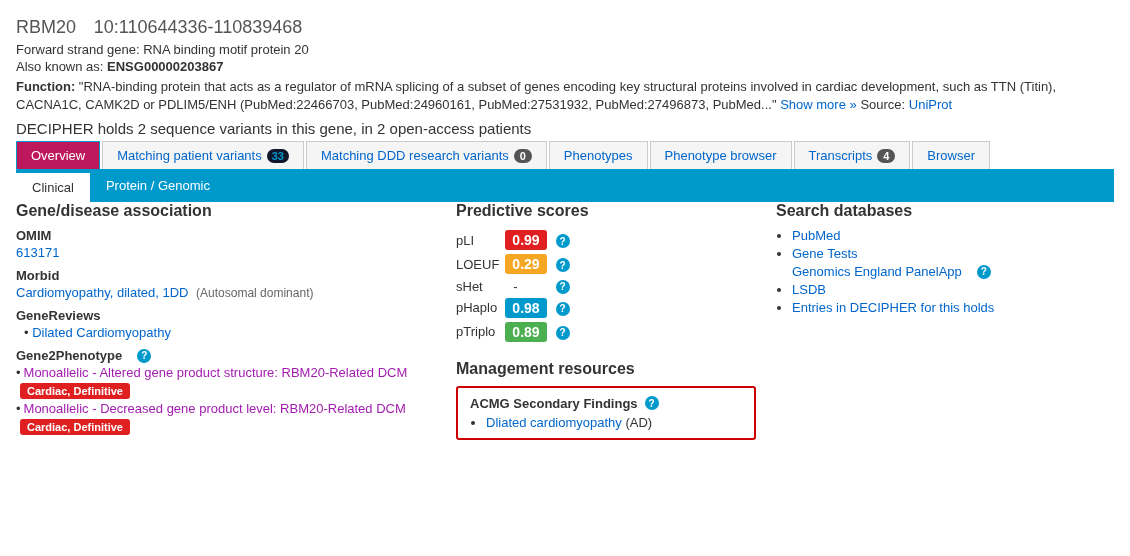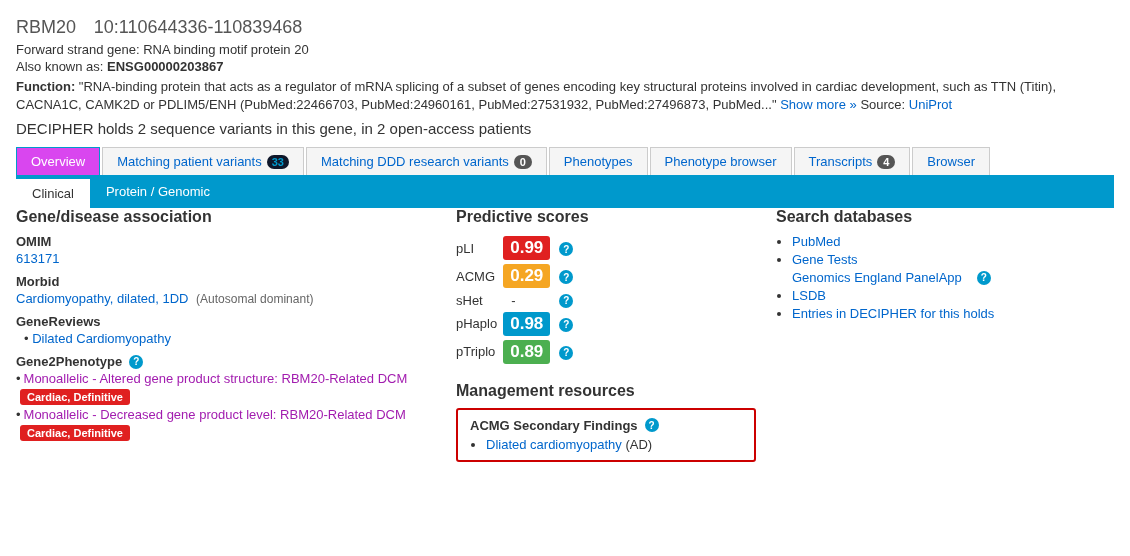--- a/index.html
+++ b/index.html
@@ -48,21 +48,21 @@
     .gene-function strong {
       font-weight: bold;
     }
     .gene-function a {
       color: #0066cc;
       text-decoration: none;
     }
     .decipher-info {
       font-size: 15px;
       color: #333;
-      margin-bottom: 10px;
+      margin-bottom: 4px;
     }
     
     .tabs-bar {
       display: flex;
       align-items: center;
       border-bottom: 2px solid #0099cc;
       margin-bottom: 0;
     }
     .tab {
       padding: 6px 14px;
@@ -71,21 +71,21 @@
       border: 1px solid #ccc;
       border-bottom: none;
       background: #f5f5f5;
       color: #0066cc;
       margin-right: 2px;
       display: flex;
       align-items: center;
       gap: 5px;
     }
     .tab.active {
-      background: #d946ef;
+      background: #be185d;
       color: #fff;
       border-color: #0099cc;
     }
     .tab .badge {
       display: inline-block;
       background: #0f172a;
       color: #0099cc;
       border-radius: 10px;
       padding: 1px 5px;
       font-size: 11px;
@@ -158,21 +158,21 @@
     .scores-table td {
       padding: 2px 6px 2px 0;
       font-size: 13px;
       vertical-align: middle;
     }
     .score-badge {
       display: inline-block;
       padding: 2px 7px;
       border-radius: 3px;
       font-weight: bold;
-      font-size: 17px;
+      font-size: 14px;
       min-width: 34px;
       text-align: center;
     }
     .score-red { background: #e02020; color: #fff; }
     .score-orange { background: #f5a623; color: #fff; }
     .score-green { background: #4caf50; color: #fff; }
     .score-blue { background: #0099cc; color: #fff; }
     .info-circle {
       display: inline-flex;
       align-items: center;
@@ -306,21 +306,21 @@
       <div>
         <a href="#" class="link-blue">Cardiomyopathy, dilated, 1DD</a>
         <span class="muted-text" style="margin-left:4px;">(Autosomal dominant)</span>
       </div>
 
       <div class="label-bold">GeneReviews</div>
       <div style="padding-left:8px;">
         • <a href="#" class="link-blue">Dilated Cardiomyopathy</a>
       </div>
 
-      <div class="label-bold" style="display:flex;align-items:center;gap:4px;">
+      <div class="label-bold" style="display:flex;align-items:center;gap:12px;">
         <span>Gene2Phenotype</span>
         <span class="info-circle">?</span>
       </div>
       <div>
         <div class="g2p-row">
           <span>•</span>
           <a href="#">Monoallelic - Altered gene product structure: RBM20-Related DCM</a>
           <span class="g2p-badge g2p-cardiac">Cardiac, Definitive</span>
         </div>
         <div class="g2p-row">
@@ -334,21 +334,21 @@
     <div class="col-middle">
       <div class="section-title">Predictive scores</div>
       <table class="scores-table">
         <tbody>
           <tr>
             <td>pLI</td>
             <td><span class="score-badge score-red">0.99</span></td>
             <td><span class="info-circle">?</span></td>
           </tr>
           <tr>
-            <td>ACMG</td>
+            <td>LOEUF</td>
             <td><span class="score-badge score-orange">0.29</span></td>
             <td><span class="info-circle">?</span></td>
           </tr>
           <tr>
             <td>sHet</td>
             <td style="padding-left:8px;">-</td>
             <td><span class="info-circle">?</span></td>
           </tr>
           <tr>
             <td>pHaplo</td>

